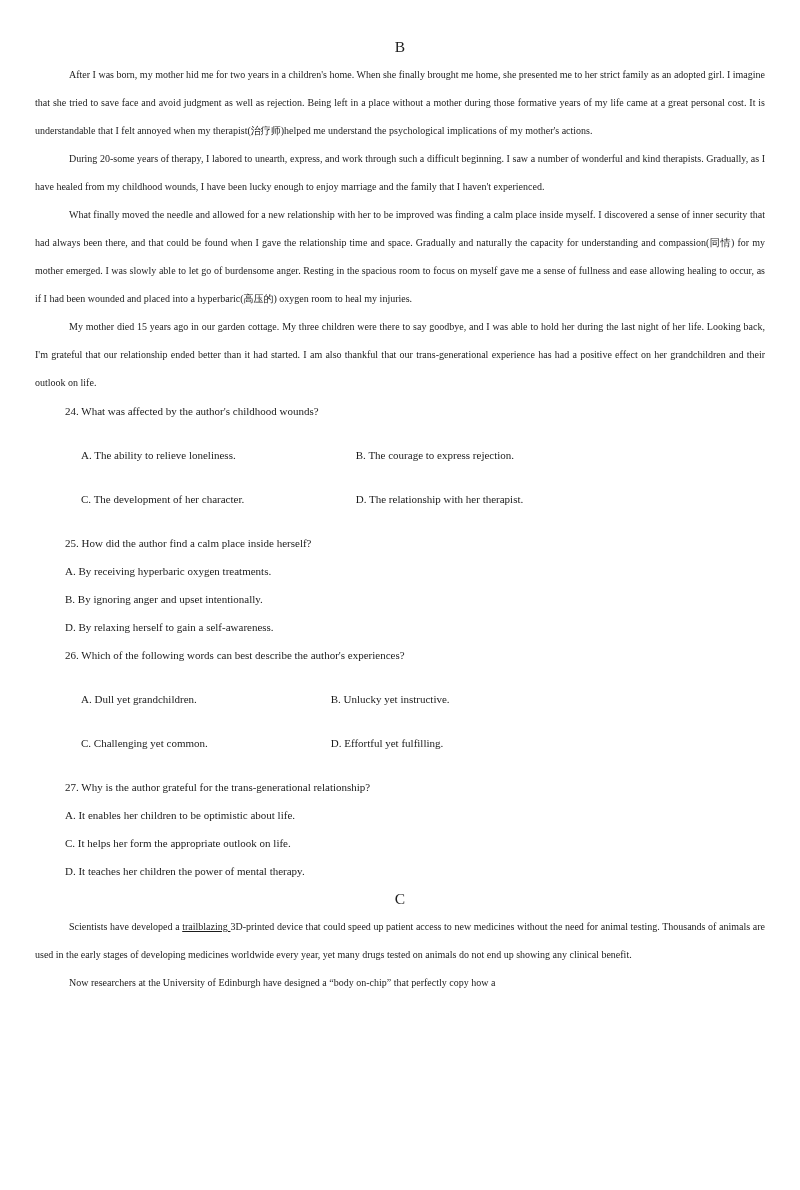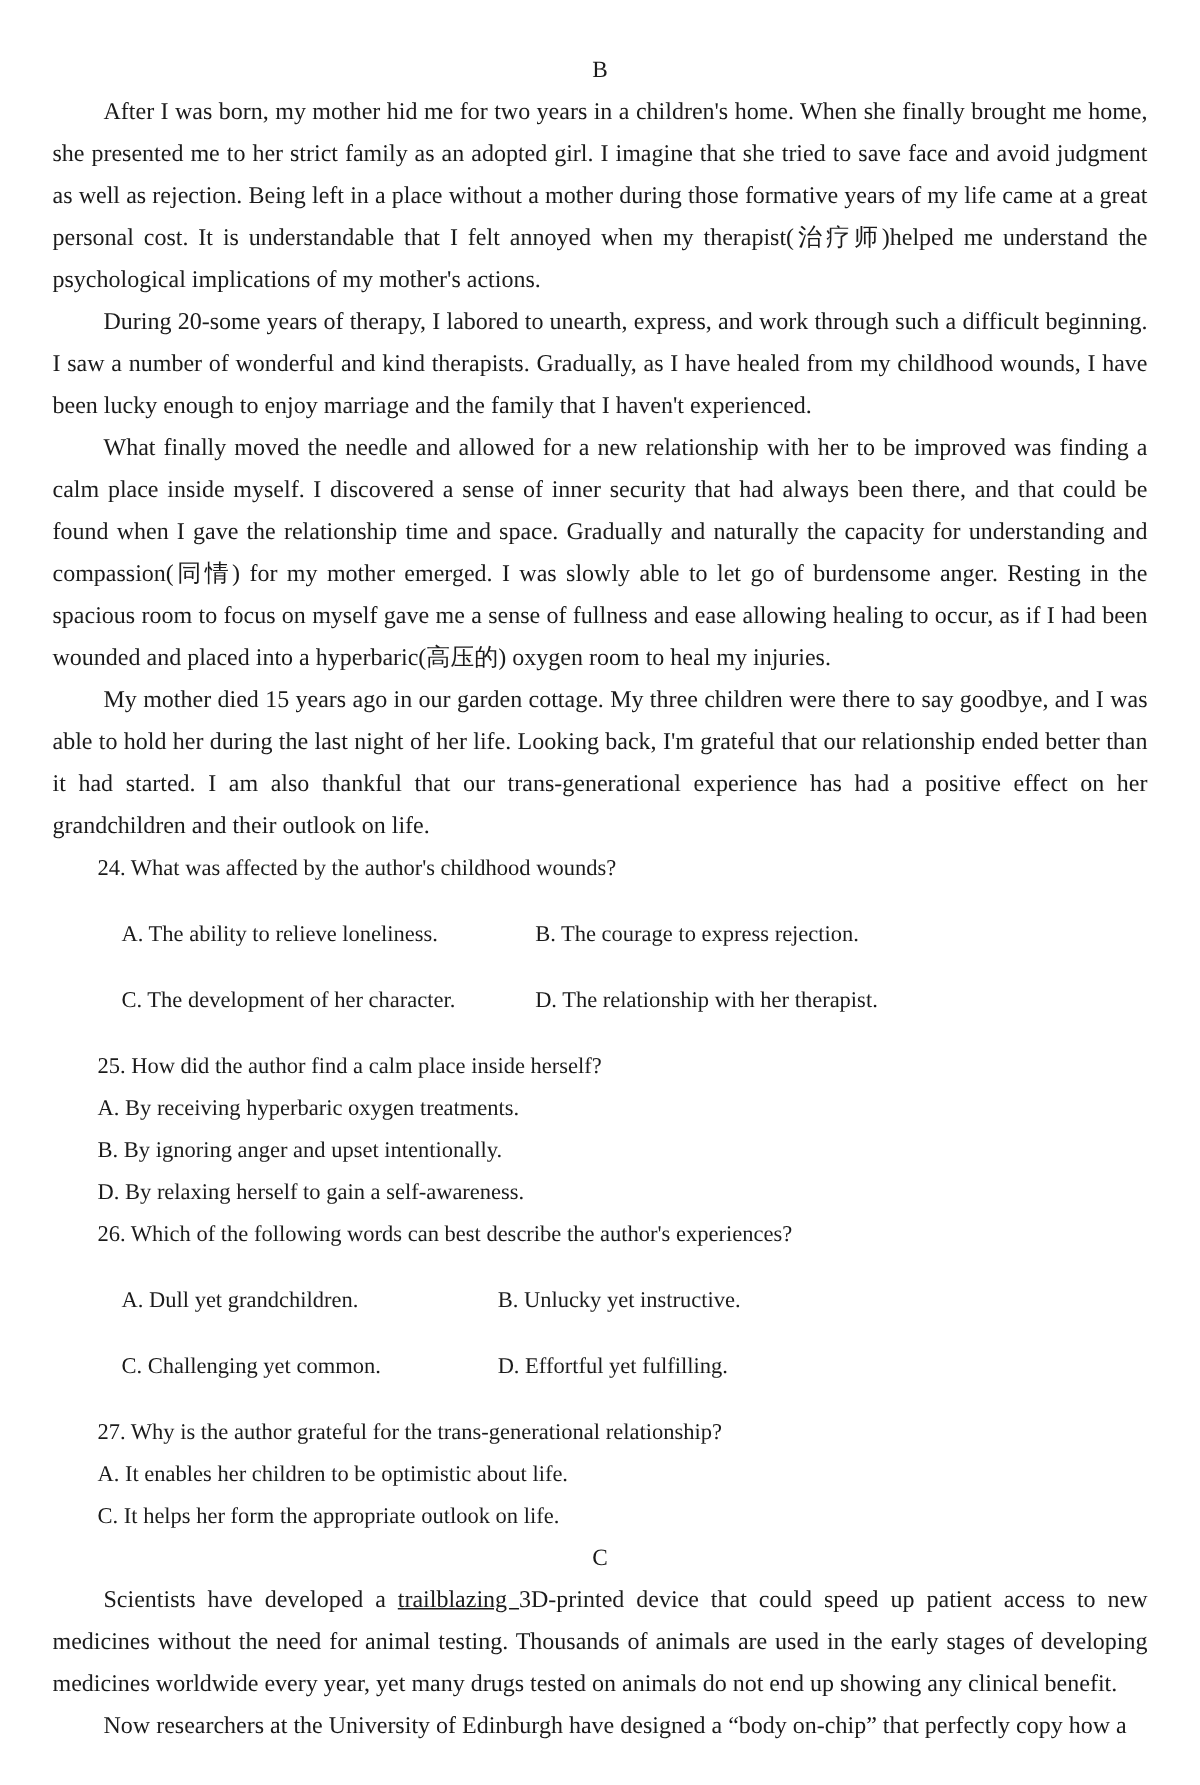--- a/index.html
+++ b/index.html
@@ -17,29 +17,29 @@
     height: 1190px;
     padding: 33px 35px 0 35px;
   }
   .section-heading {
     text-align: center;
     font-size: 15.5px;
     line-height: 28px;
     margin: 0;
   }
   .para {
-    font-size: 16px;
+    font-size: 10px;
     line-height: 28px;
     text-align: justify;
     text-indent: 34px;
     margin: 0;
   }
   .qblock {
     padding-left: 30px;
-    font-size: 15px;
+    font-size: 11px;
     line-height: 28px;
   }
   .qline { margin: 0; }
   .opt-pair { margin: 16px; }
   .opt-col1-wide  { display: inline-block; width: 272px; }
   .opt-col1-narrow{ display: inline-block; width: 247px; }
   .ul { text-decoration: underline; }
 </style>
 </head>
 <body>
@@ -76,20 +76,21 @@
       <span>B. Unlucky yet instructive.</span>
     </p>
     <p class="qline opt-pair">
       <span class="opt-col1-narrow">C. Challenging yet common.</span>
       <span>D. Effortful yet fulfilling.</span>
     </p>
 
     <p class="qline">27. Why is the author grateful for the trans-generational relationship?</p>
     <p class="qline">A. It enables her children to be optimistic about life.</p>
     <p class="qline">C. It helps her form the appropriate outlook on life.</p>
+    <p class="qline">D. It teaches her children the power of mental therapy.</p>
 
   </div>
 
   <p class="section-heading">C</p>
 
   <p class="para"><span>Scientists have developed a </span><span class="ul">trailblazing </span><span>3D-printed device that could speed up patient access to new medicines without the need for animal testing. Thousands of animals are used in the early stages of developing medicines worldwide every year, yet many drugs tested on animals do not end up showing any clinical benefit.</span></p>
 
   <p class="para">Now researchers at the University of Edinburgh have designed a “body on-chip” that perfectly copy how a</p>
 
 </div>

